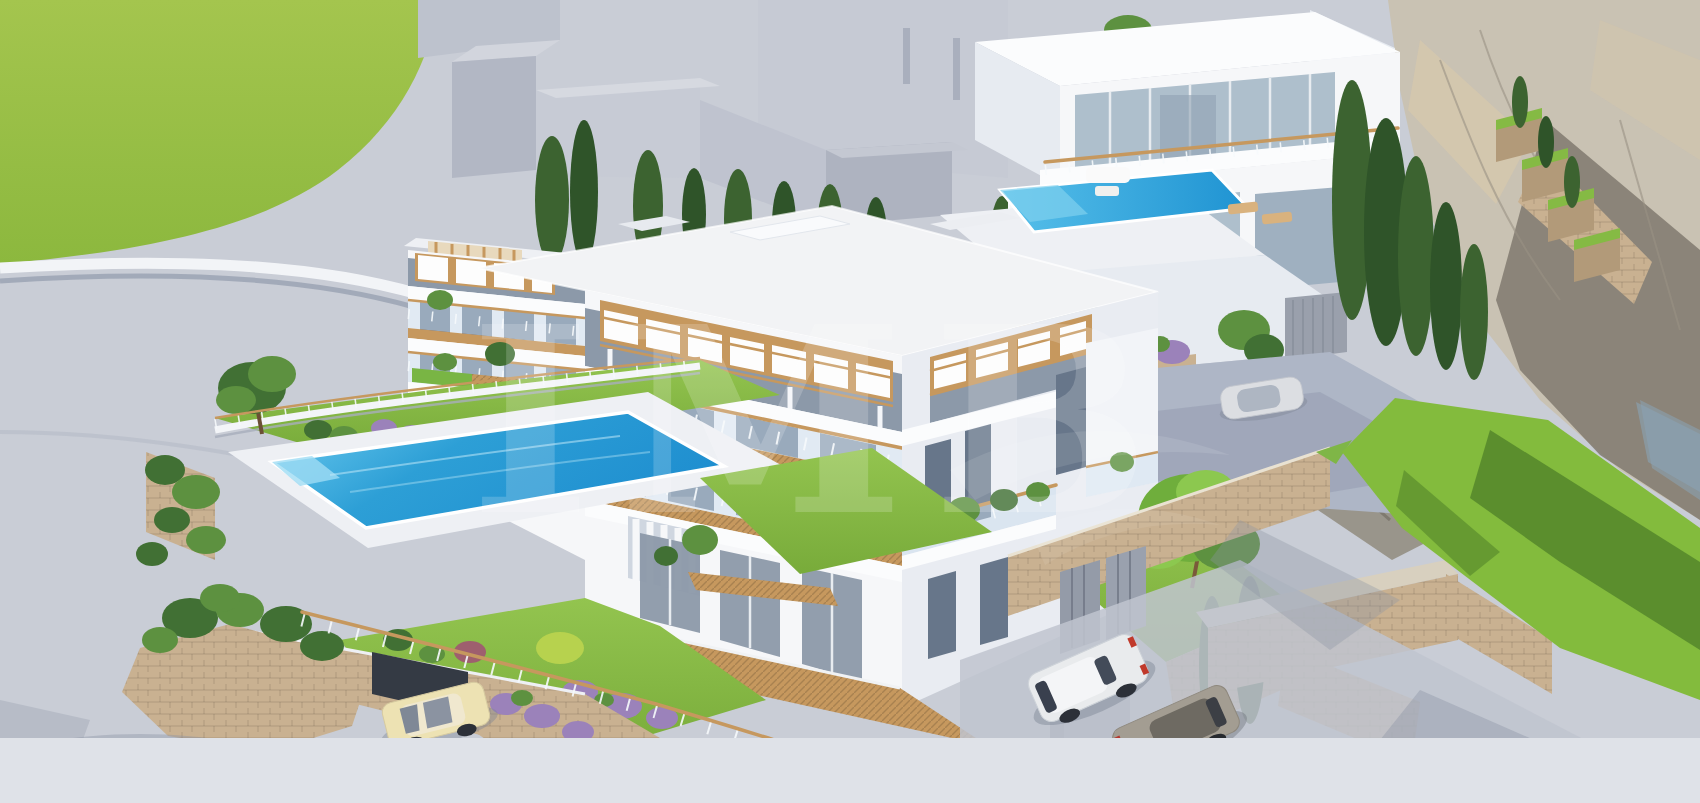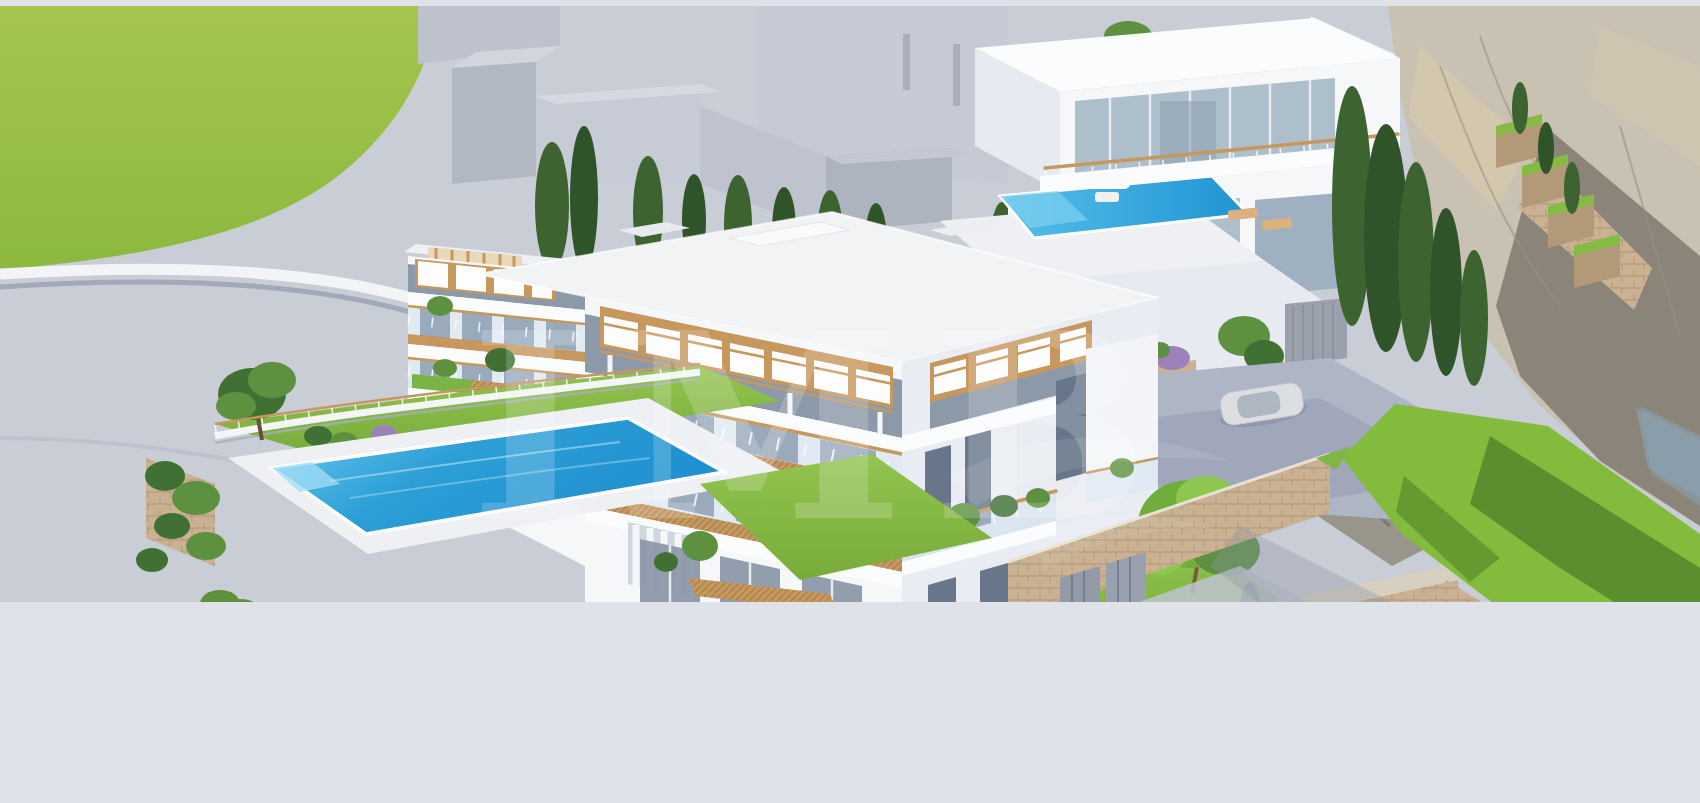--- a/index.html
+++ b/index.html
@@ -1,16 +1,16 @@
 <!DOCTYPE html>
 <html style="--paving: #c9cdd6; --paving_dark: #c0c4cf; --grass_field: #9abf45; --lawn: #85ba44; --lawn_dark: #4e7f28; --pool_blue: #2196d4; --pool_light: #63c8ee; --white_wall: #f6f7f9; --gray_building: #c2c6d2; --glass: #8c99a9; --glass_light: #aebfcc; --wood: #c6985e; --stone: #c9b191; --stone_dark: #b29a79; --cliff: #c9c2b3; --cliff_shadow: #80796e; --tree: #417034; --tree_light: #5d9140; --cypress: #3c6330; --car_white: #e9ebed; --car_gray: #a39d92; --car_cream: #ede2b3; --flower_purple: #9b82ba;"><head>
 <meta charset="utf-8">
 <style>
   html,body{margin:0;padding:0;background:#dfe2e8;font-family:"Liberation Sans",sans-serif;}
-  #stage{position:relative;width:1700px;height:596px;overflow:hidden;background:var(--paving,#c9cdd6);margin-top:6px;}
+  #stage{position:relative;width:1700px;height:738px;overflow:hidden;background:var(--paving,#c9cdd6);}
   svg{display:block}
   .w{fill:var(--white_wall)} .w2{fill:#eef0f4} .w3{fill:#e7ebf1} .wsh{fill:#e9ecf2}
   .slab{fill:#fbfcfd}
   .gl{fill:var(--glass)} .gl2{fill:var(--glass_light)} .dg{fill:#67768a}
   .wd{fill:var(--wood)}
   .st{fill:var(--stone)} .std{fill:var(--stone_dark)}
   .gr{fill:var(--lawn)}
   .tr{fill:var(--tree)} .tr2{fill:var(--tree_light)} .cy{fill:var(--cypress)} .cy2{fill:#2f5429}
   .fp{fill:var(--flower_purple)}
   .rail{stroke:var(--wood);stroke-width:3.5;fill:none;stroke-linecap:round}

